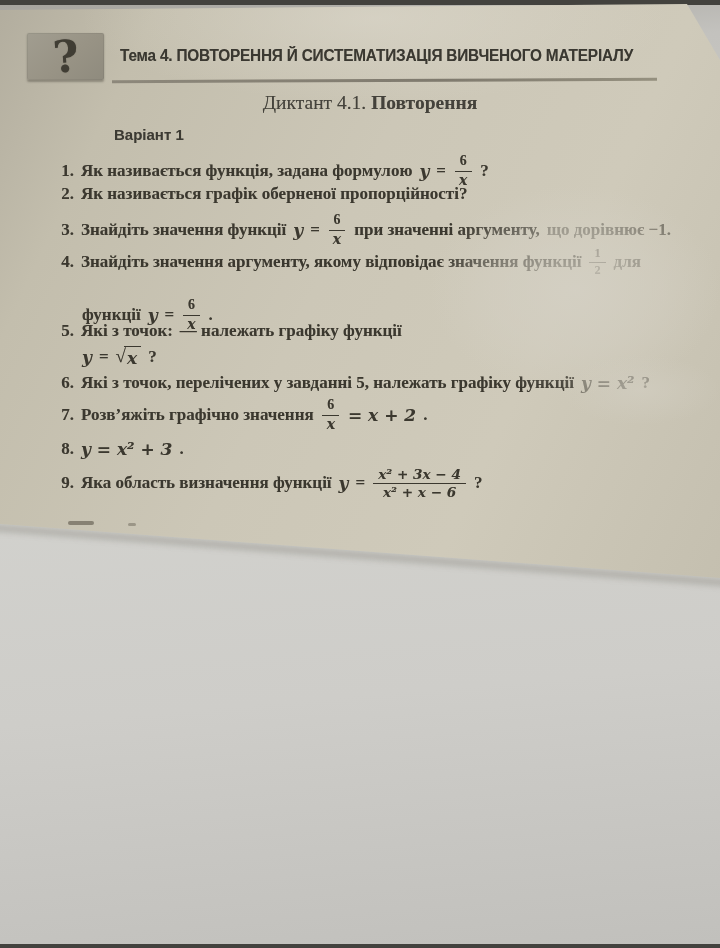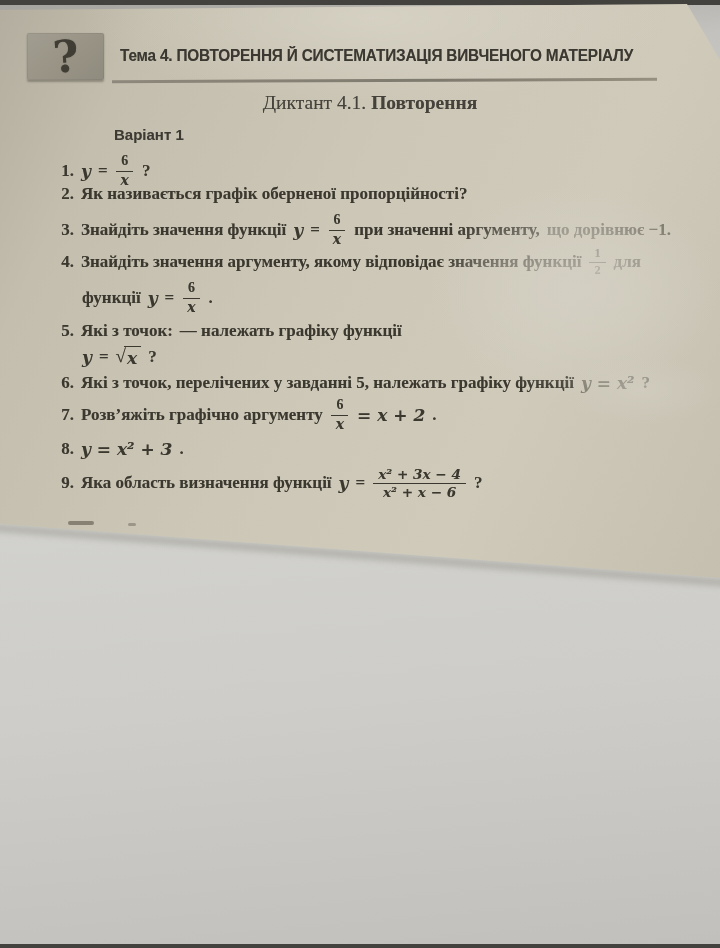--- a/index.html
+++ b/index.html
@@ -83,20 +83,21 @@
 
     <div class="doc-title">
       <span>Диктант 4.1.</span>
       <span class="b">Повторення</span>
     </div>
 
     <div class="variant">Варіант 1</div>
 
     <div class="q" style="top:148px;height:46px;">
       <span class="num">1.</span>
+      <span>Як називається функція, задана формулою</span>
       <span class="m">y</span>
       <span>=</span>
       <span class="frac">
         <span class="fn">6</span>
         <span class="fd it">x</span>
       </span>
       <span>?</span>
     </div>
 
     <div class="q" style="top:182px;height:24px;">
@@ -120,21 +121,21 @@
     <div class="q" style="top:242px;height:40px;">
       <span class="num">4.</span>
       <span>Знайдіть значення аргументу, якому відповідає значення функції</span>
       <span class="frac sm faded">
         <span class="fn">1</span>
         <span class="fd">2</span>
       </span>
       <span class="faded">для</span>
     </div>
 
-    <div class="q indent" style="top:275px;height:46px;">
+    <div class="q indent" style="top:292px;height:46px;">
       <span>функції</span>
       <span class="m">y</span>
       <span>=</span>
       <span class="frac">
         <span class="fn">6</span>
         <span class="fd it">x</span>
       </span>
       <span>.</span>
     </div>
 
@@ -156,21 +157,21 @@
 
     <div class="q" style="top:370px;height:26px;">
       <span class="num">6.</span>
       <span>Які з точок, перелічених у завданні 5, належать графіку функції</span>
       <span class="m faded">y = x²</span>
       <span class="faded">?</span>
     </div>
 
     <div class="q" style="top:392px;height:46px;">
       <span class="num">7.</span>
-      <span>Розв’яжіть графічно аргументу</span>
+      <span>Розв’яжіть графічно значення</span>
       <span class="frac">
         <span class="fn">6</span>
         <span class="fd it">x</span>
       </span>
       <span class="m">= x + 2</span>
       <span>.</span>
     </div>
 
     <div class="q" style="top:436px;height:26px;">
       <span class="num">8.</span>

